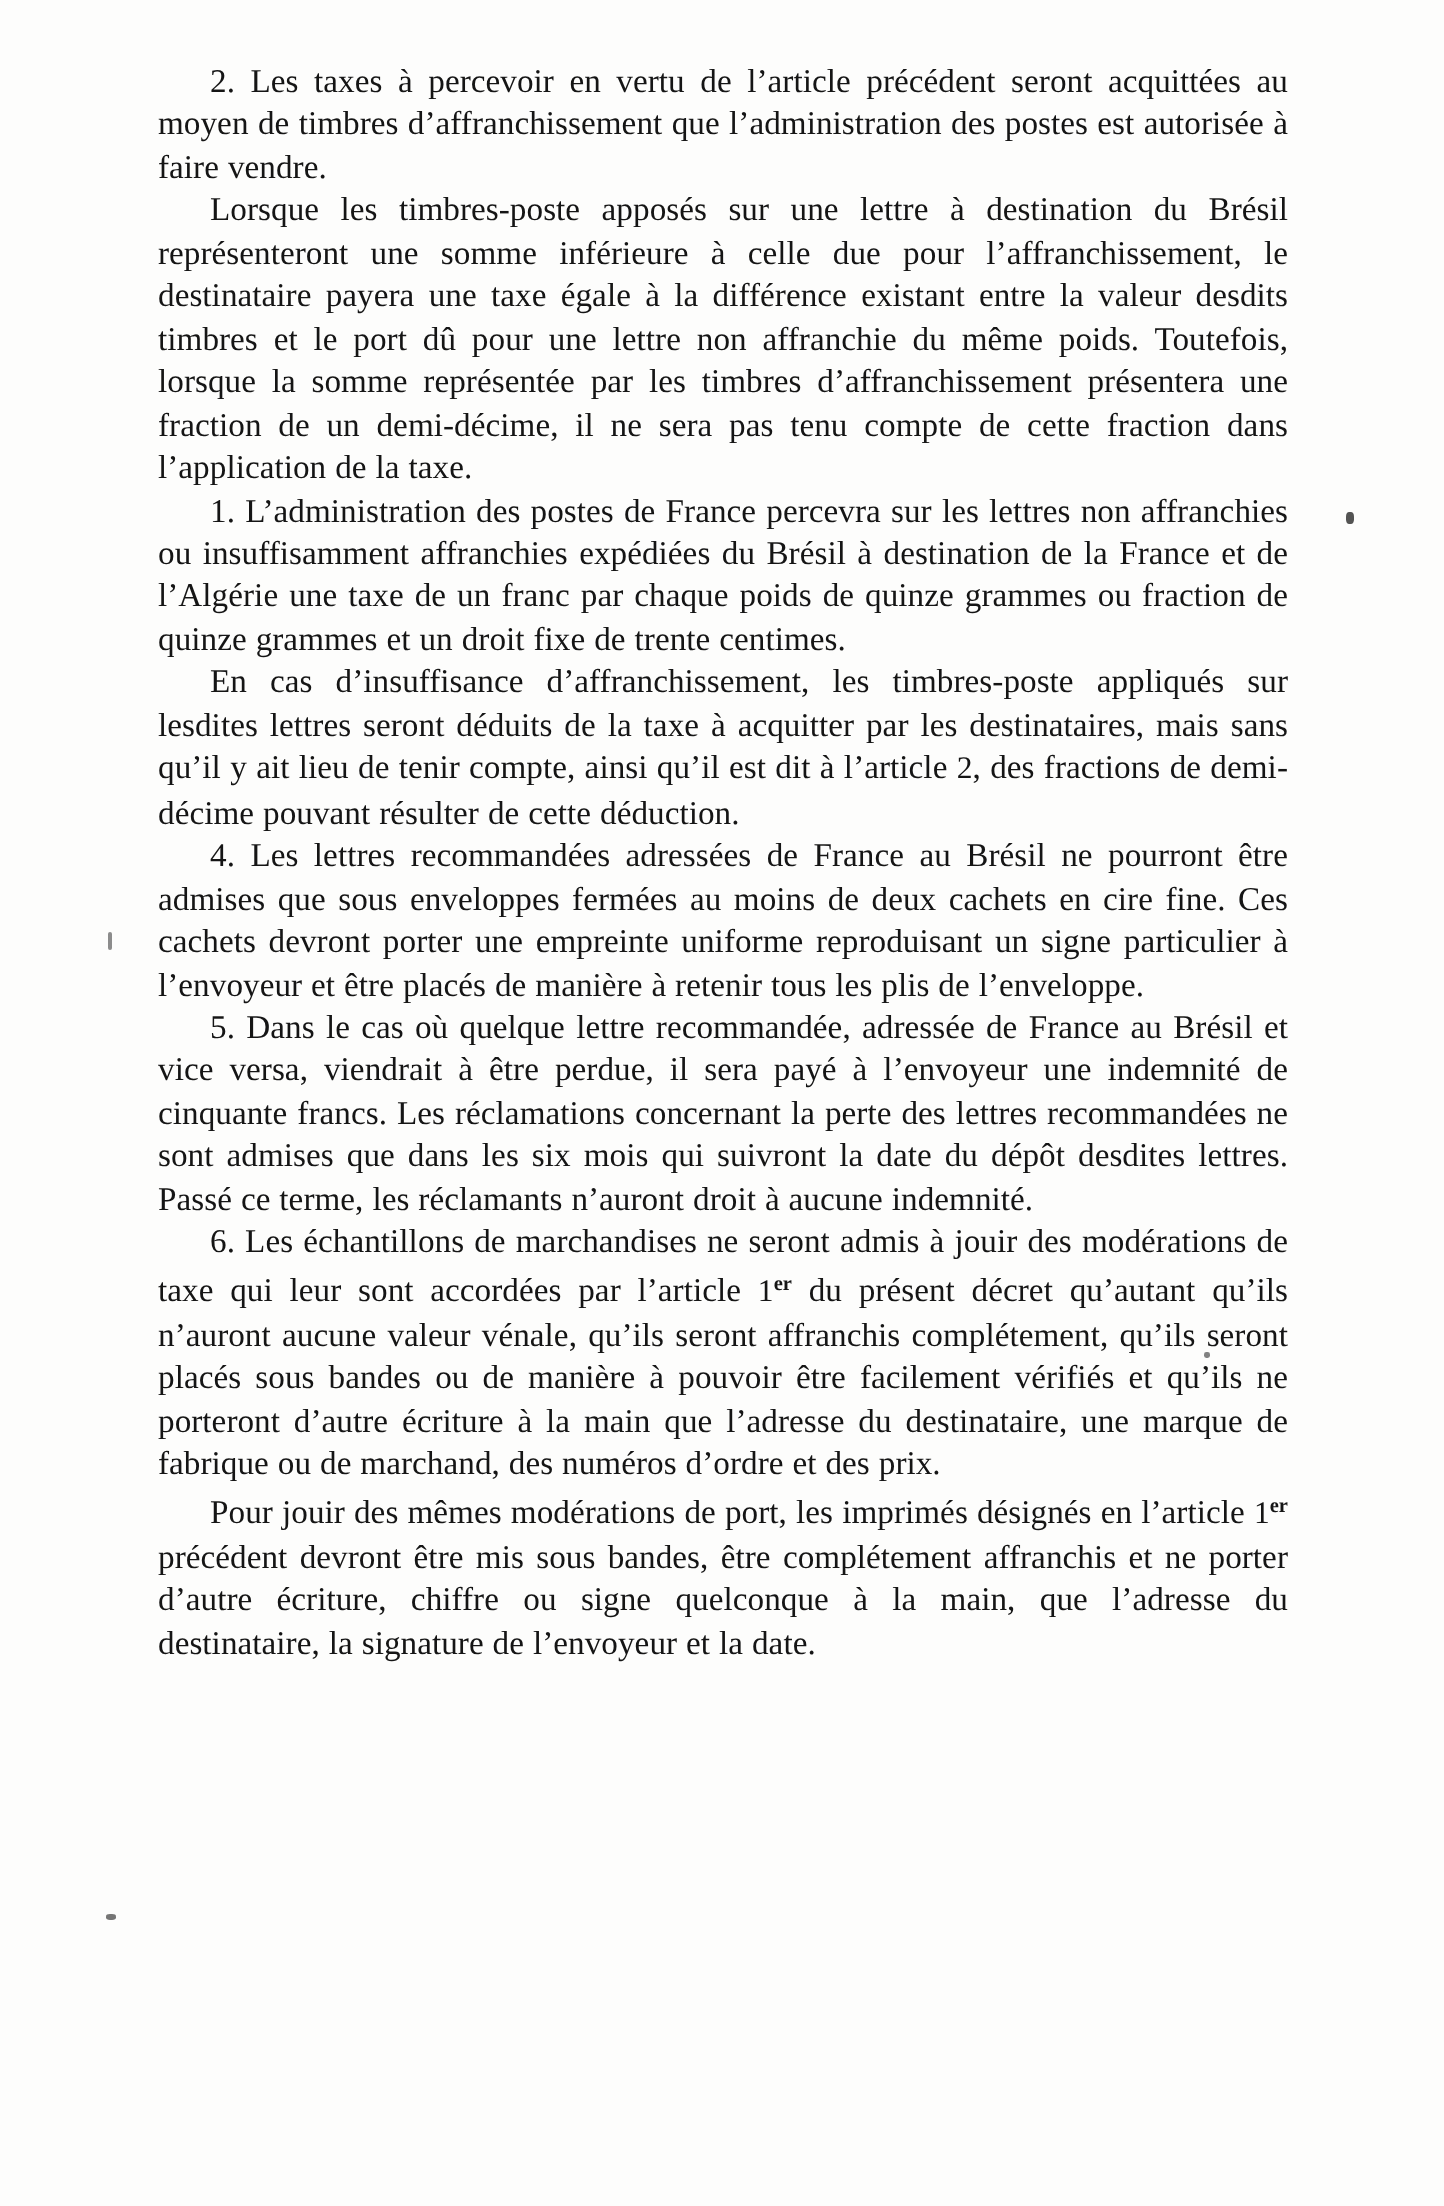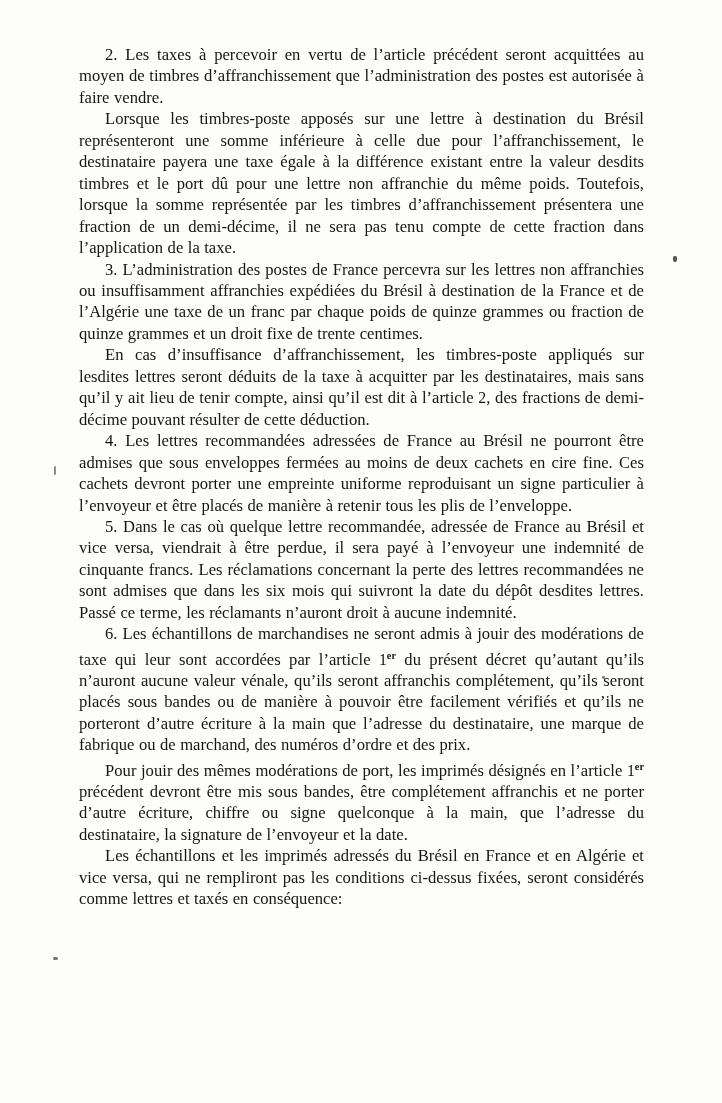--- a/index.html
+++ b/index.html
@@ -19,21 +19,21 @@
   }
   .scan-tint {
     position: absolute;
     inset: 0;
     background: #fdfdfc;
     pointer-events: none;
   }
   .textblock {
     position: absolute;
     left: 79px;
-    top: 44px;
+    top: 30px;
     width: 565px;
   }
   p.para {
     margin: 0;
     text-align: justify;
     text-indent: 26px;
     font-size: 16.6px;
     line-height: 21.45px;
     color: #151515;
     letter-spacing: 0.02px;
@@ -63,26 +63,25 @@
 </style>
 </head>
 <body>
 
 <div class="page">
   <div class="scan-tint"></div>
 
   <div class="textblock" id="textblock">
       <p class="para">2. Les taxes à percevoir en vertu de l’article précédent seront acquittées au moyen de timbres d’affranchissement que l’administration des postes est autorisée à faire vendre.</p>
       <p class="para">Lorsque les timbres-poste apposés sur une lettre à destination du Brésil représenteront une somme inférieure à celle due pour l’affranchissement, le destinataire payera une taxe égale à la différence existant entre la valeur desdits timbres et le port dû pour une lettre non affranchie du même poids. Toutefois, lorsque la somme représentée par les timbres d’affranchissement présentera une fraction de un demi-décime, il ne sera pas tenu compte de cette fraction dans l’application de la taxe.</p>
-      <p class="para">3. L’administration des postes de France percevra sur les lettres non affranchies ou insuffisamment affranchies expédiées du Brésil à destination de la France et de l’Algérie une taxe de un franc par chaque poids de quinze grammes ou fraction de quinze grammes et un droit fixe de trente centimes.</p>
+      <p class="para">1. L’administration des postes de France percevra sur les lettres non affranchies ou insuffisamment affranchies expédiées du Brésil à destination de la France et de l’Algérie une taxe de un franc par chaque poids de quinze grammes ou fraction de quinze grammes et un droit fixe de trente centimes.</p>
       <p class="para">En cas d’insuffisance d’affranchissement, les timbres-poste appliqués sur lesdites lettres seront déduits de la taxe à acquitter par les destinataires, mais sans qu’il y ait lieu de tenir compte, ainsi qu’il est dit à l’article <span class="oldnum">2</span>, des fractions de demi-décime pouvant résulter de cette déduction.</p>
       <p class="para">4. Les lettres recommandées adressées de France au Brésil ne pourront être admises que sous enveloppes fermées au moins de deux cachets en cire fine. Ces cachets devront porter une empreinte uniforme reproduisant un signe particulier à l’envoyeur et être placés de manière à retenir tous les plis de l’enveloppe.</p>
       <p class="para">5. Dans le cas où quelque lettre recommandée, adressée de France au Brésil et <span class="ital">vice versa</span>, viendrait à être perdue, il sera payé à l’envoyeur une indemnité de cinquante francs. Les réclamations concernant la perte des lettres recommandées ne sont admises que dans les six mois qui suivront la date du dépôt desdites lettres. Passé ce terme, les réclamants n’auront droit à aucune indemnité.</p>
       <p class="para">6. Les échantillons de marchandises ne seront admis à jouir des modérations de taxe qui leur sont accordées par l’article <span class="oldnum">1</span><sup class="sup">er</sup> du présent décret qu’autant qu’ils n’auront aucune valeur vénale, qu’ils seront affranchis complétement, qu’ils seront placés sous bandes ou de manière à pouvoir être facilement vérifiés et qu’ils ne porteront d’autre écriture à la main que l’adresse du destinataire, une marque de fabrique ou de marchand, des numéros d’ordre et des prix.</p>
       <p class="para">Pour jouir des mêmes modérations de port, les imprimés désignés en l’article <span class="oldnum">1</span><sup class="sup">er</sup> précédent devront être mis sous bandes, être complétement affranchis et ne porter d’autre écriture, chiffre ou signe quelconque à la main, que l’adresse du destinataire, la signature de l’envoyeur et la date.</p>
-      <p class="para">Les échantillons et les imprimés adressés du Brésil en France et en Algérie et <span class="ital">vice versa</span>, qui ne rempliront pas les conditions ci-dessus fixées, seront considérés comme lettres et taxés en conséquence:</p>
     </div>
 
   <span class="speck s1"></span>
   <span class="speck s2"></span>
   <span class="speck s3"></span>
   <span class="speck s4"></span>
 </div>
 
 </body></html>

